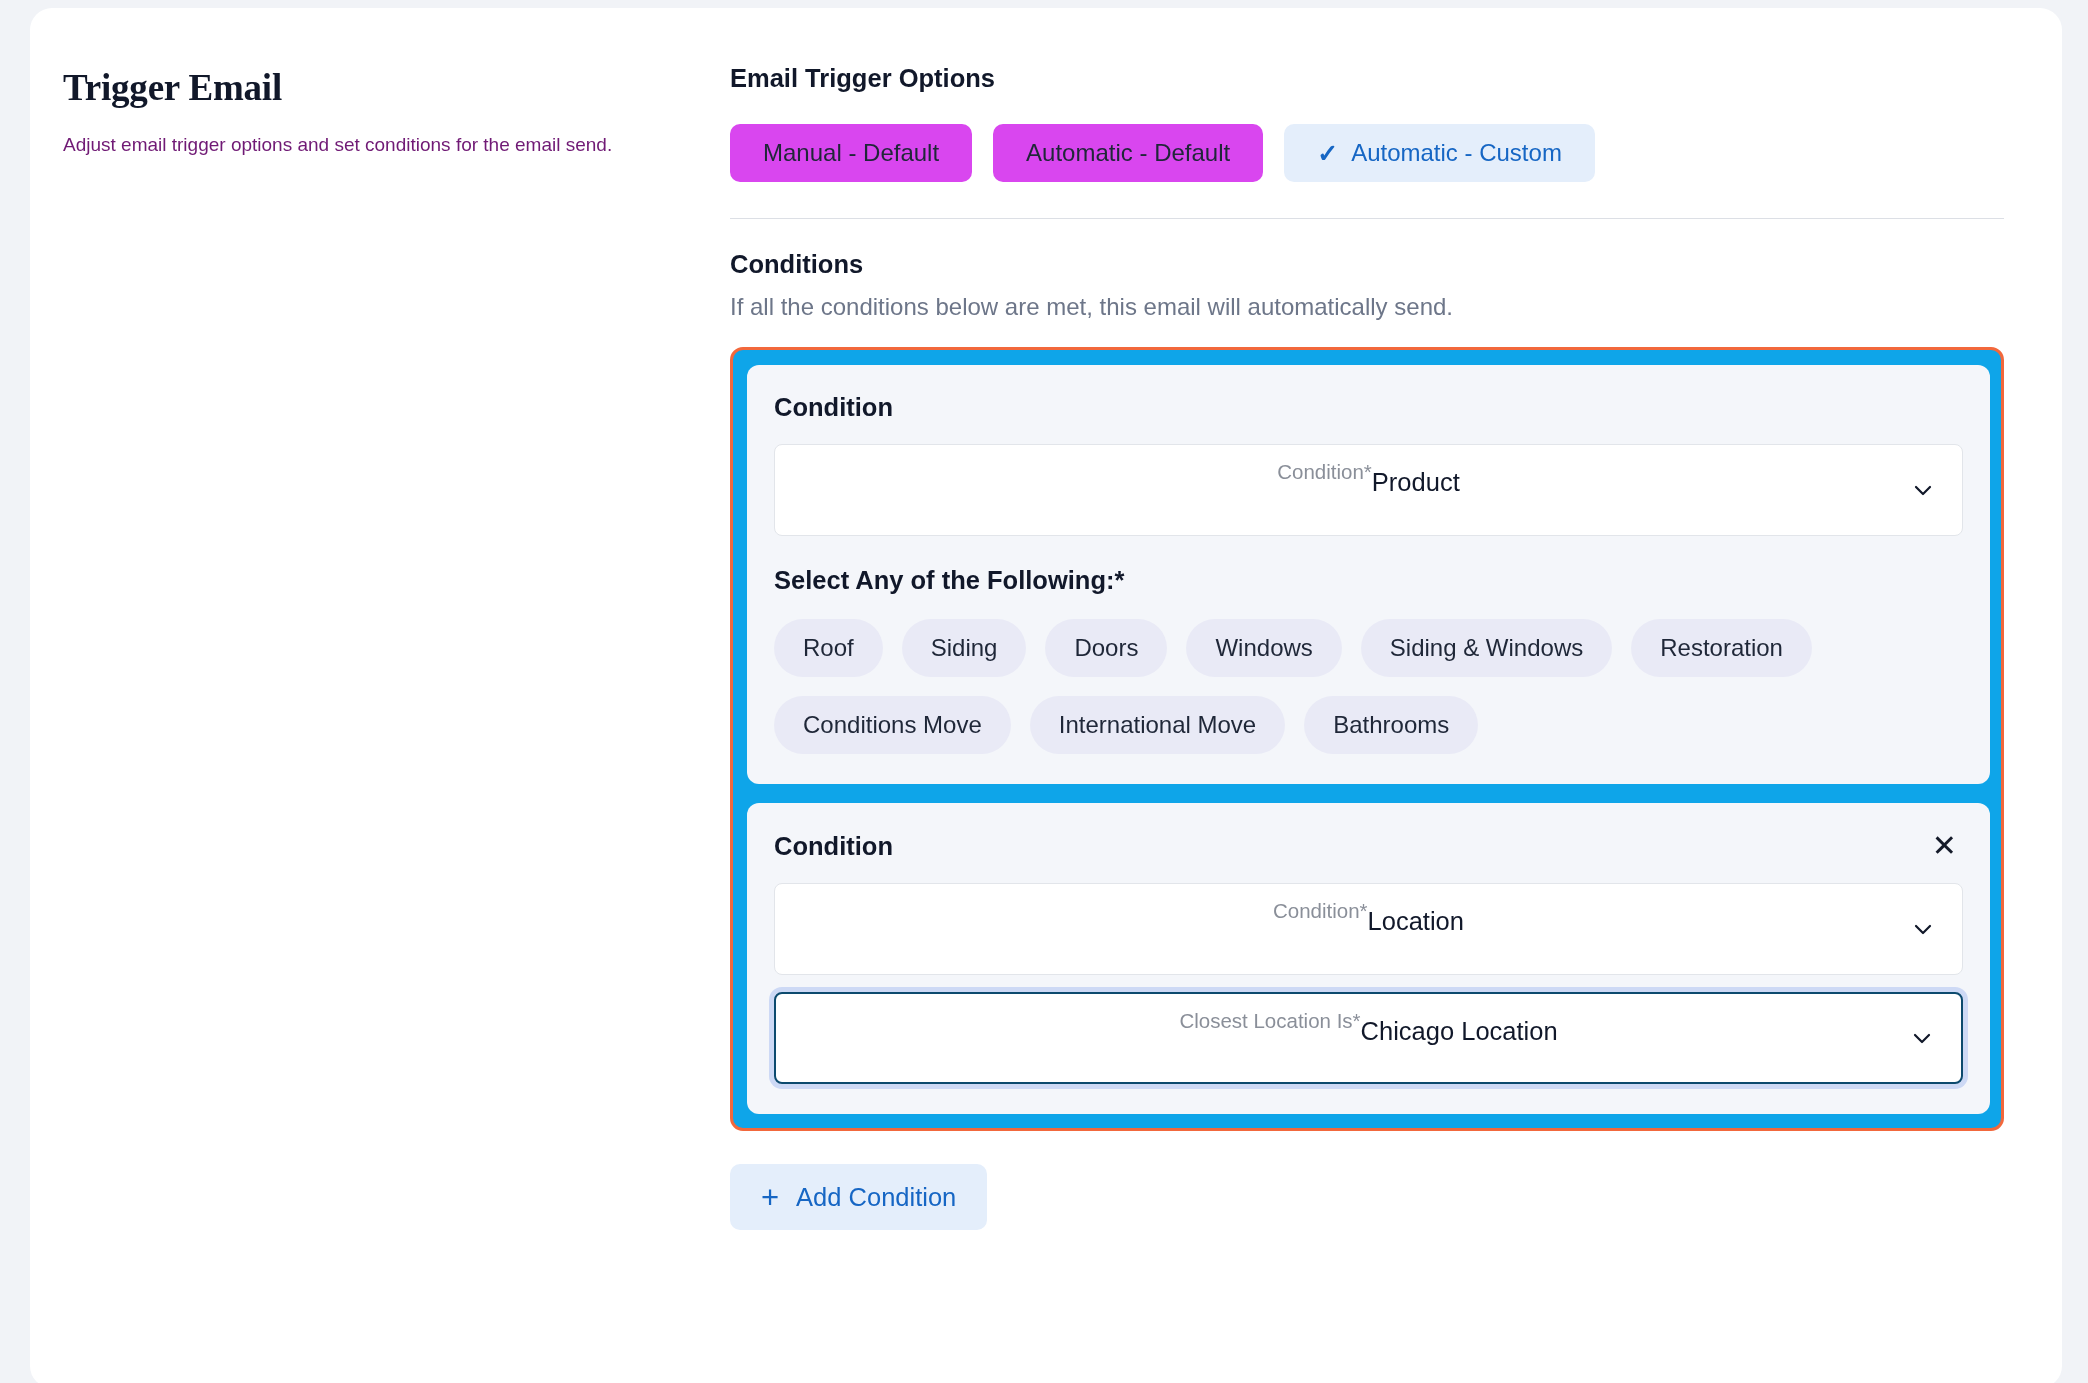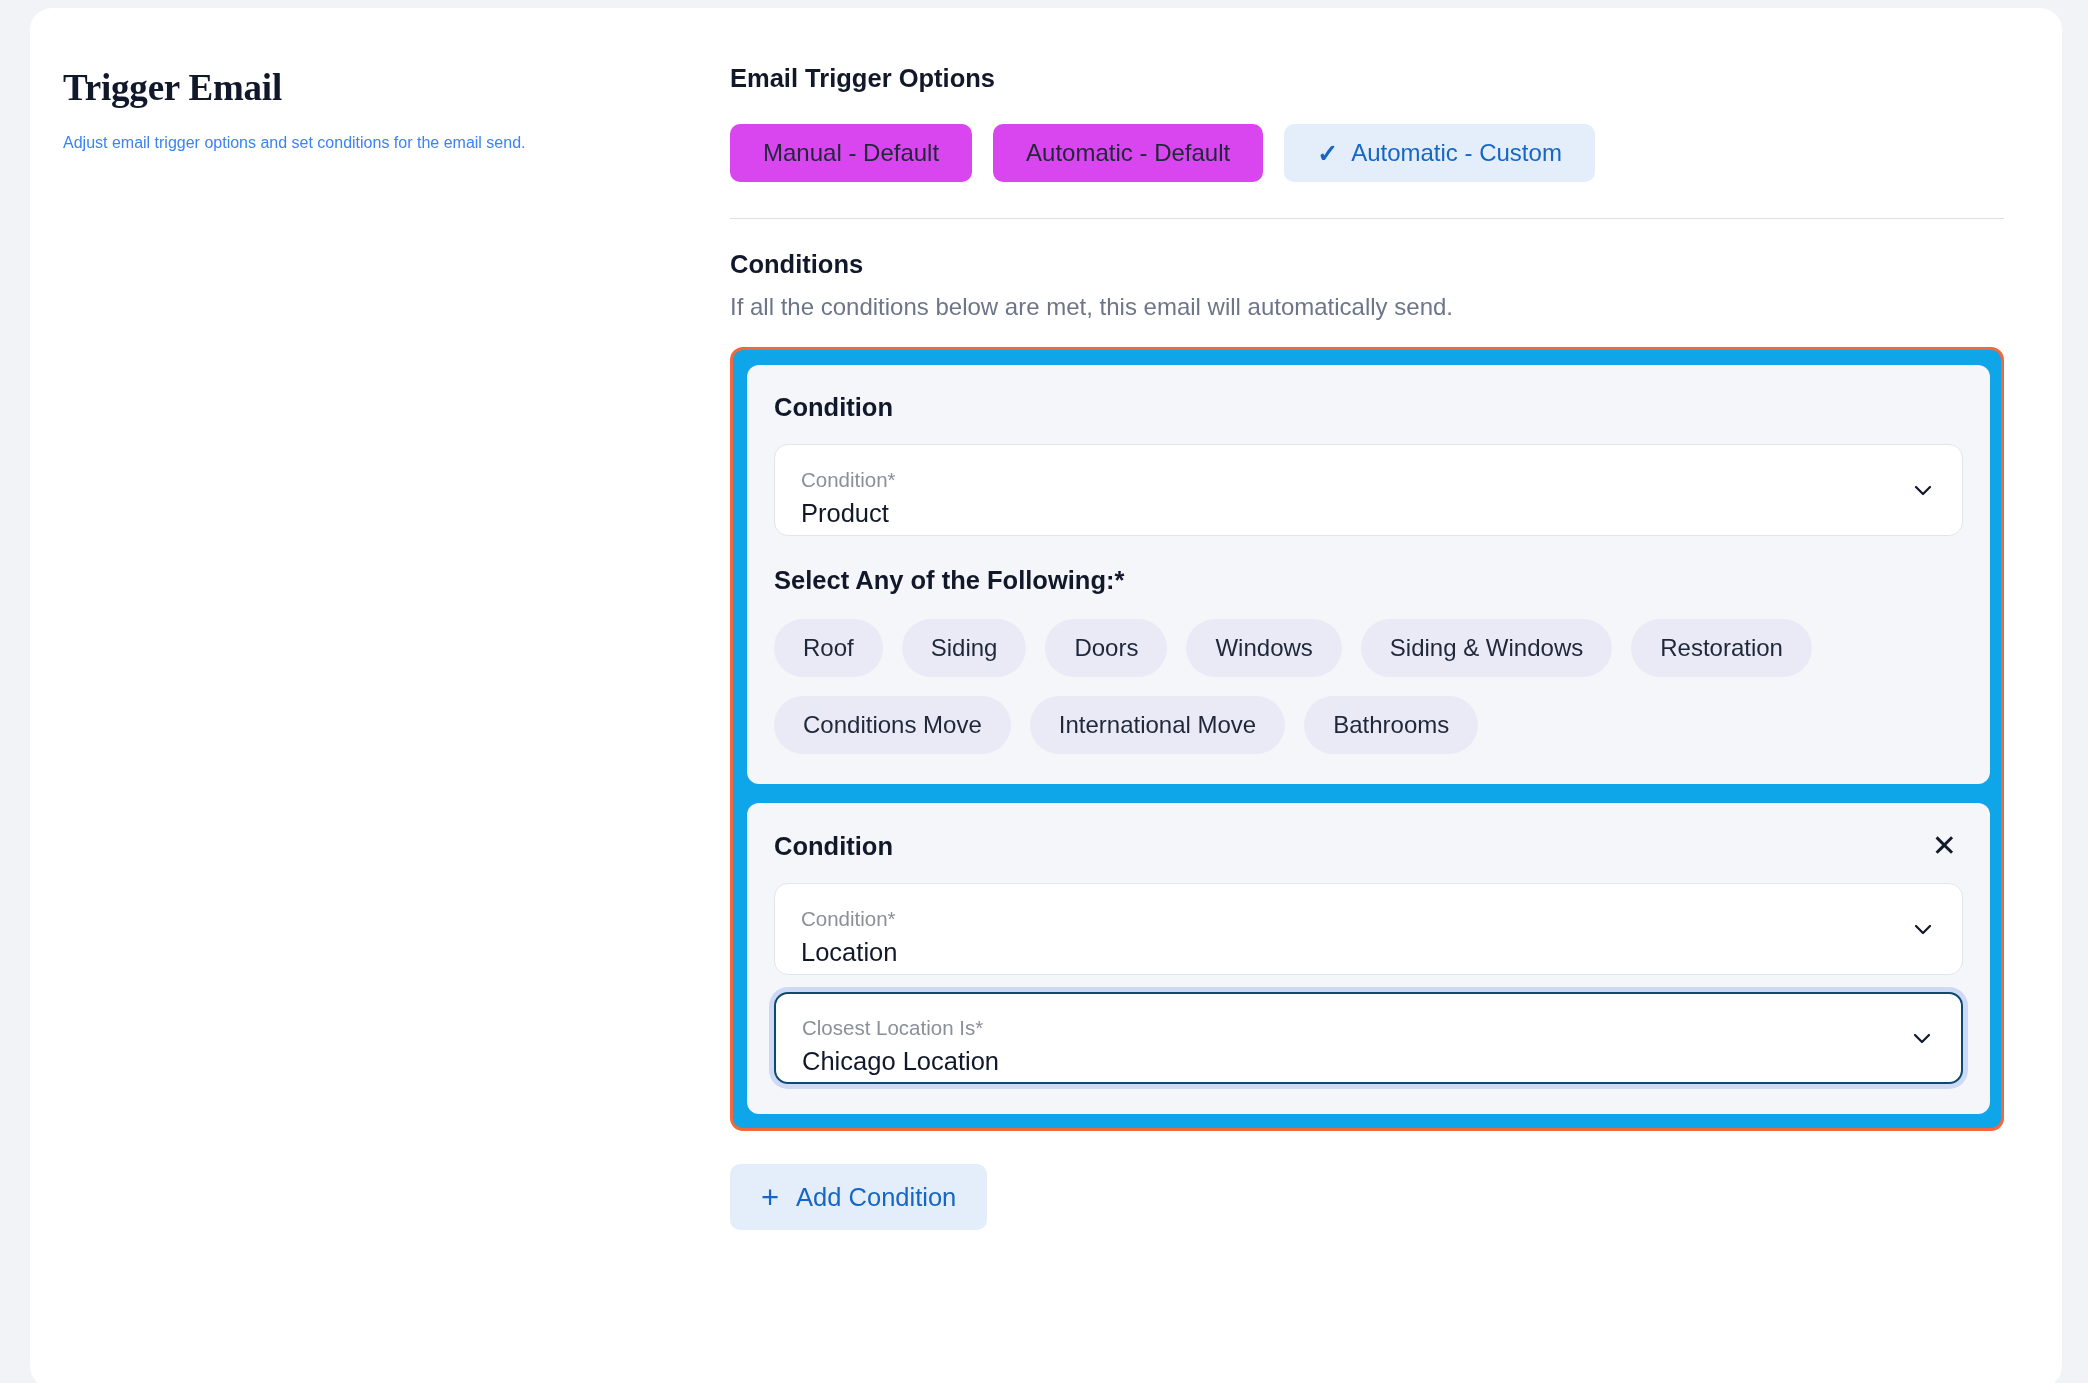--- a/index.html
+++ b/index.html
@@ -32,22 +32,22 @@
   .page-title {
     font-size: 37px;
     font-weight: bold;
     color: #11182a;
     letter-spacing: -0.2px;
     line-height: 1.2;
     font-family: Liberation Serif, serif;
   }
   .page-subtitle {
     margin-top: 22px;
-    font-size: 16px;
-    color: #3b82f6;
+    font-size: 19px;
+    color: #701a75;
     line-height: 1.42;
     max-width: 625px;
   }
 
   
   .right-col {
     flex: 1 1 auto;
     padding: 56px 58px 0 0;
     position: relative;
   }
@@ -144,25 +144,24 @@
     cursor: pointer;
     padding: 0 6px;
     font-family: inherit;
   }
 
   
   .field {
     position: relative;
     background: #ffffff;
     border: 1px solid #e2e5ea;
-    border-radius: 14px;
+    border-radius: 8px;
     height: 92px;
     padding: 16px 26px 0 26px;
     display: flex;
-    flex-direction: column;
     justify-content: center;
     cursor: pointer;
   }
   .field + .field { margin-top: 17px; }
   .field.focused {
     border: 2px solid #0c4a6e;
     box-shadow: 0 0 0 5px #cdd9f5;
   }
   .field-label {
     font-size: 20.5px;

